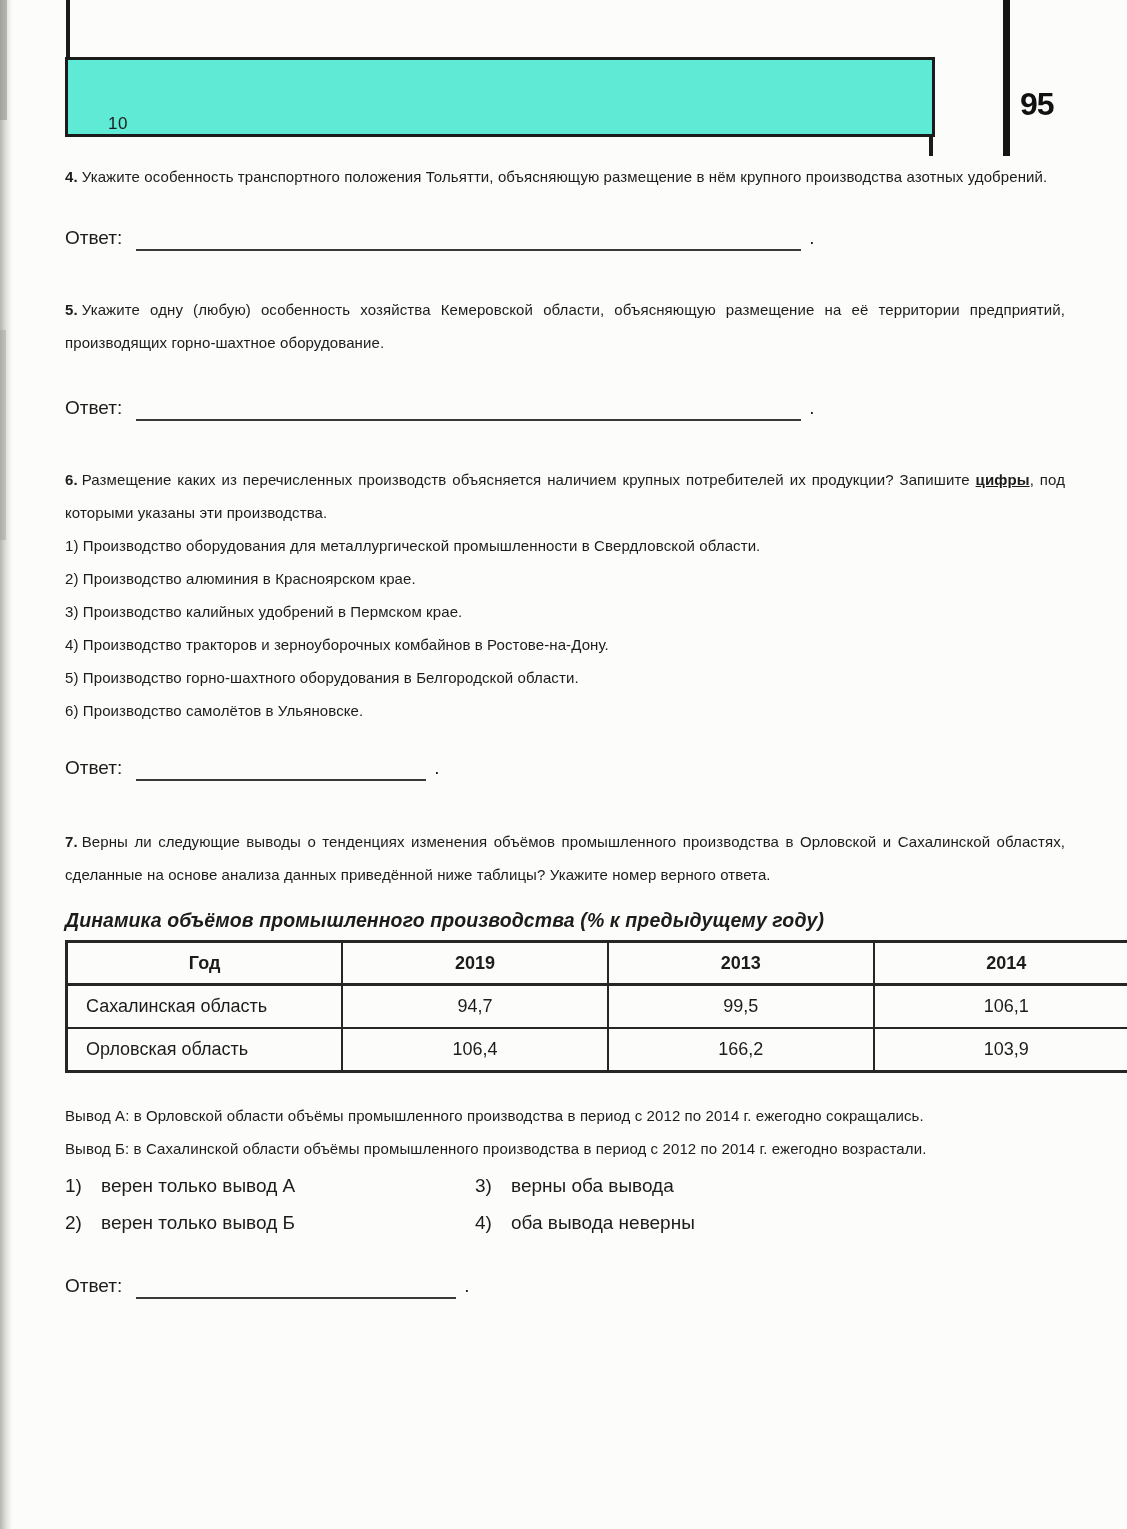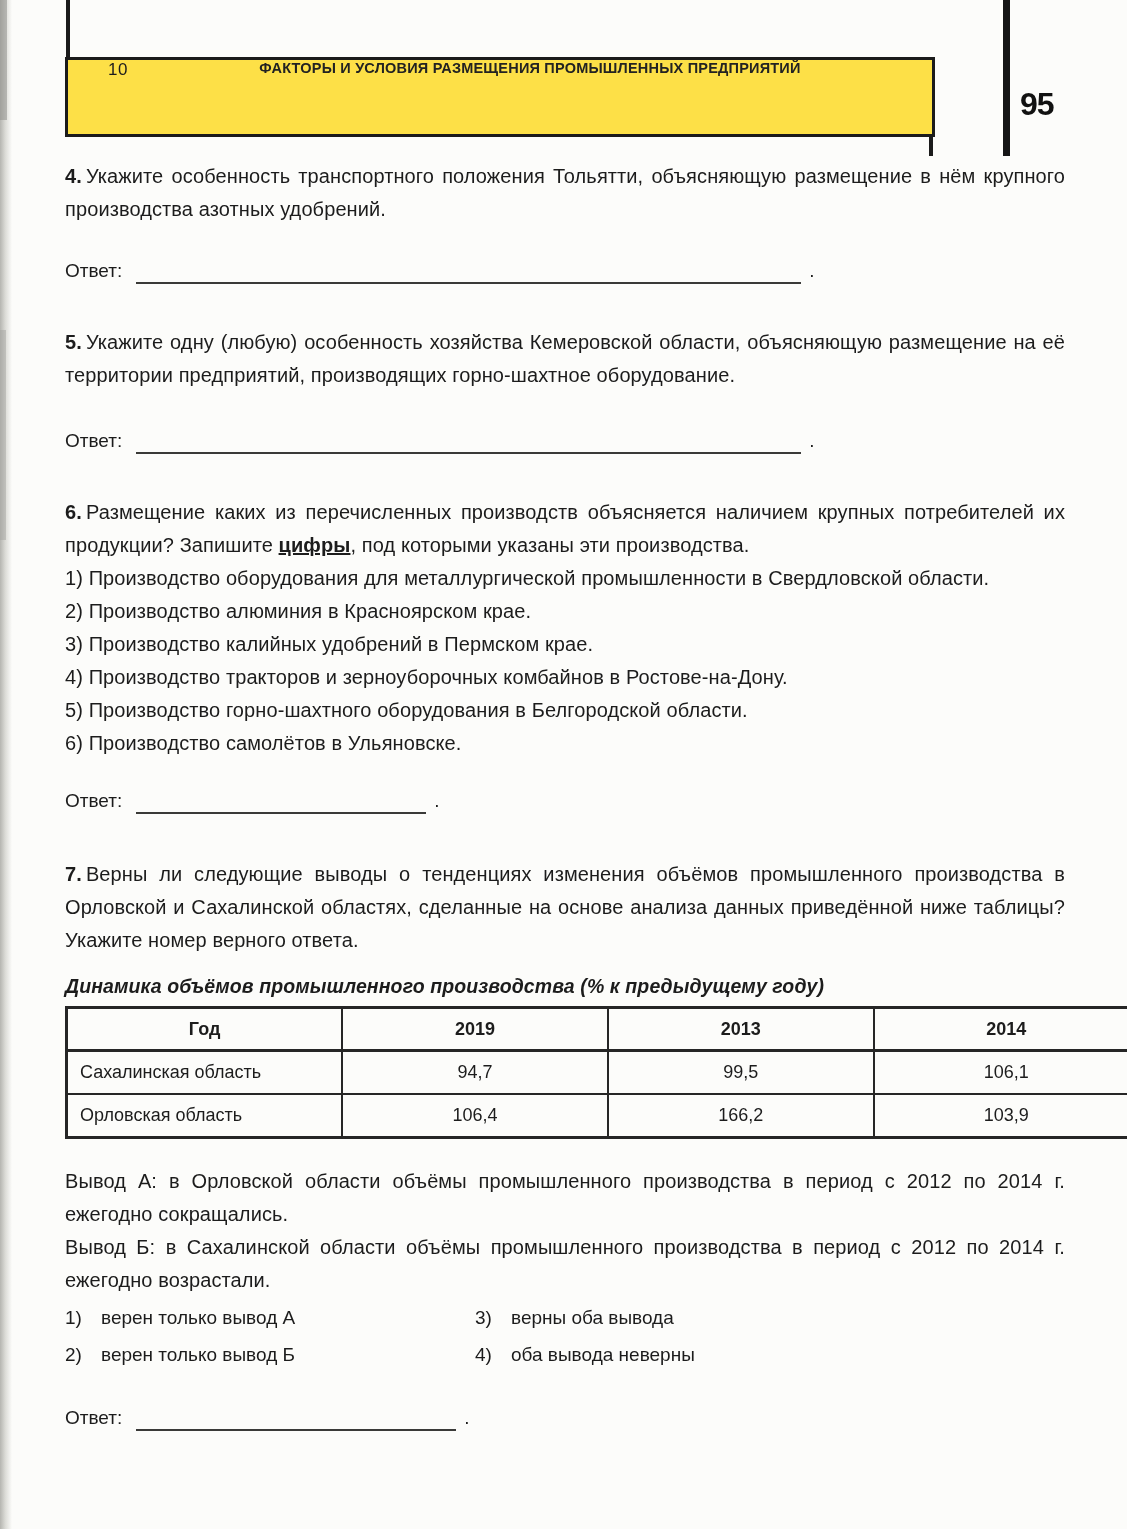--- a/index.html
+++ b/index.html
@@ -20,31 +20,31 @@
   .scan-smudge-top { position:absolute; left:0; top:0; width:7px; height:120px; background:#8f8f8c; opacity:.55; }
   .scan-smudge-mid { position:absolute; left:0; top:330px; width:6px; height:210px; background:#a3a3a0; opacity:.5; }
 
   
   .frame-left-line  { position:absolute; left:66px;  top:0;     width:4px;  height:58px; background:#1b1b1b; }
   .frame-right-tick { position:absolute; left:929px; top:135px; width:4px;  height:21px; background:#1b1b1b; }
 
   .header-box {
     position:absolute; left:65px; top:57px; width:870px; height:80px;
     border:3px solid #1b1b1b; box-sizing:border-box;
-    display:flex; align-items:flex-start; background:#fde047;
+    display:flex; align-items:flex-end; background:#5eead4;
   }
   .ch-num { margin-left:40px; font-size:17px; letter-spacing:.5px; }
   .ch-title { flex:1; text-align:center; font-size:14.5px; font-weight:bold; letter-spacing:.2px; color:#222; }
 
   .pagenum-rule { position:absolute; left:1003px; top:0; width:7px; height:156px; background:#151515; }
   .page-number  { position:absolute; left:1020px; top:86px; font-size:32px; font-weight:bold; letter-spacing:-1px; color:#111; }
 
   .content { position:absolute; left:65px; top:160px; width:1000px; }
 
-  .para { margin:0; font-size:20px; line-height:33px; text-align:justify; letter-spacing:.1px; }
+  .para { margin:0; font-size:15px; line-height:33px; text-align:justify; letter-spacing:.1px; }
   .qnum { font-weight:bold; padding-right:4px; }
   .emph { font-weight:bold; text-decoration:underline; }
   .list  { margin:0; }
 
   .answer-row { display:flex; align-items:flex-end; font-size:19px; line-height:26px; }
   .ans-line { display:inline-block; border-bottom:2px solid #3a3a38; height:22px; margin-left:14px; }
   .ans-line.long  { width:665px; }
   .ans-line.short { width:290px; }
   .ans-line.mid   { width:320px; }
   .ans-period { margin-left:8px; }
@@ -56,42 +56,41 @@
   .mt-ans3 { margin-top:28px; }
   .mt-q7   { margin-top:44px; }
   .mt-concl{ margin-top:26px; }
   .mt-ans4 { margin-top:34px; }
 
   .tbl-title { margin:18px 0 0 0; font-size:19.5px; font-weight:bold; font-style:italic; text-align:left; letter-spacing:.1px; }
   table.data { border-collapse:collapse; width:1076px; margin-top:8px; border:3px solid #262626; }
   table.data th, table.data td { border:2px solid #262626; font-size:18px; padding:0 6px; }
   table.data th { height:40px; font-weight:bold; text-align:center; border-bottom-width:3px; }
   table.data td { height:41px; text-align:center; }
-  table.data td.region { text-align:left; padding-left:12px; }
+  table.data td.region { text-align:left; padding-left:18px; }
   col.c-year { width:250px; }
   col.c-val  { width:241px; }
 
   .options { display:grid; grid-template-columns:410px auto; row-gap:4px; margin-top:4px; font-size:19px; line-height:33px; }
   .opt { display:flex; }
   .opt-num { width:36px; flex:0 0 36px; }
 </style>
 </head>
 <body>
 
 <div class="page">
 
   <div class="scan-edge"></div>
   <div class="scan-smudge-top"></div>
   <div class="scan-smudge-mid"></div>
 
   <div class="frame-left-line"></div>
 
   <div class="header-box">
     <span class="ch-num">10</span>
-    <span class="ch-title">ФАКТОРЫ И УСЛОВИЯ РАЗМЕЩЕНИЯ ПРОМЫШЛЕННЫХ ПРЕДПРИЯТИЙ</span>
   </div>
   <div class="frame-right-tick"></div>
 
   <div class="pagenum-rule"></div>
   <div class="page-number">95</div>
 
   <div class="content">
 
     <p class="para"><span class="qnum">4.</span><span>Укажите особенность транспортного положения Тольятти, объясняющую размещение в нём крупного производства азотных удобрений.</span></p>
 

